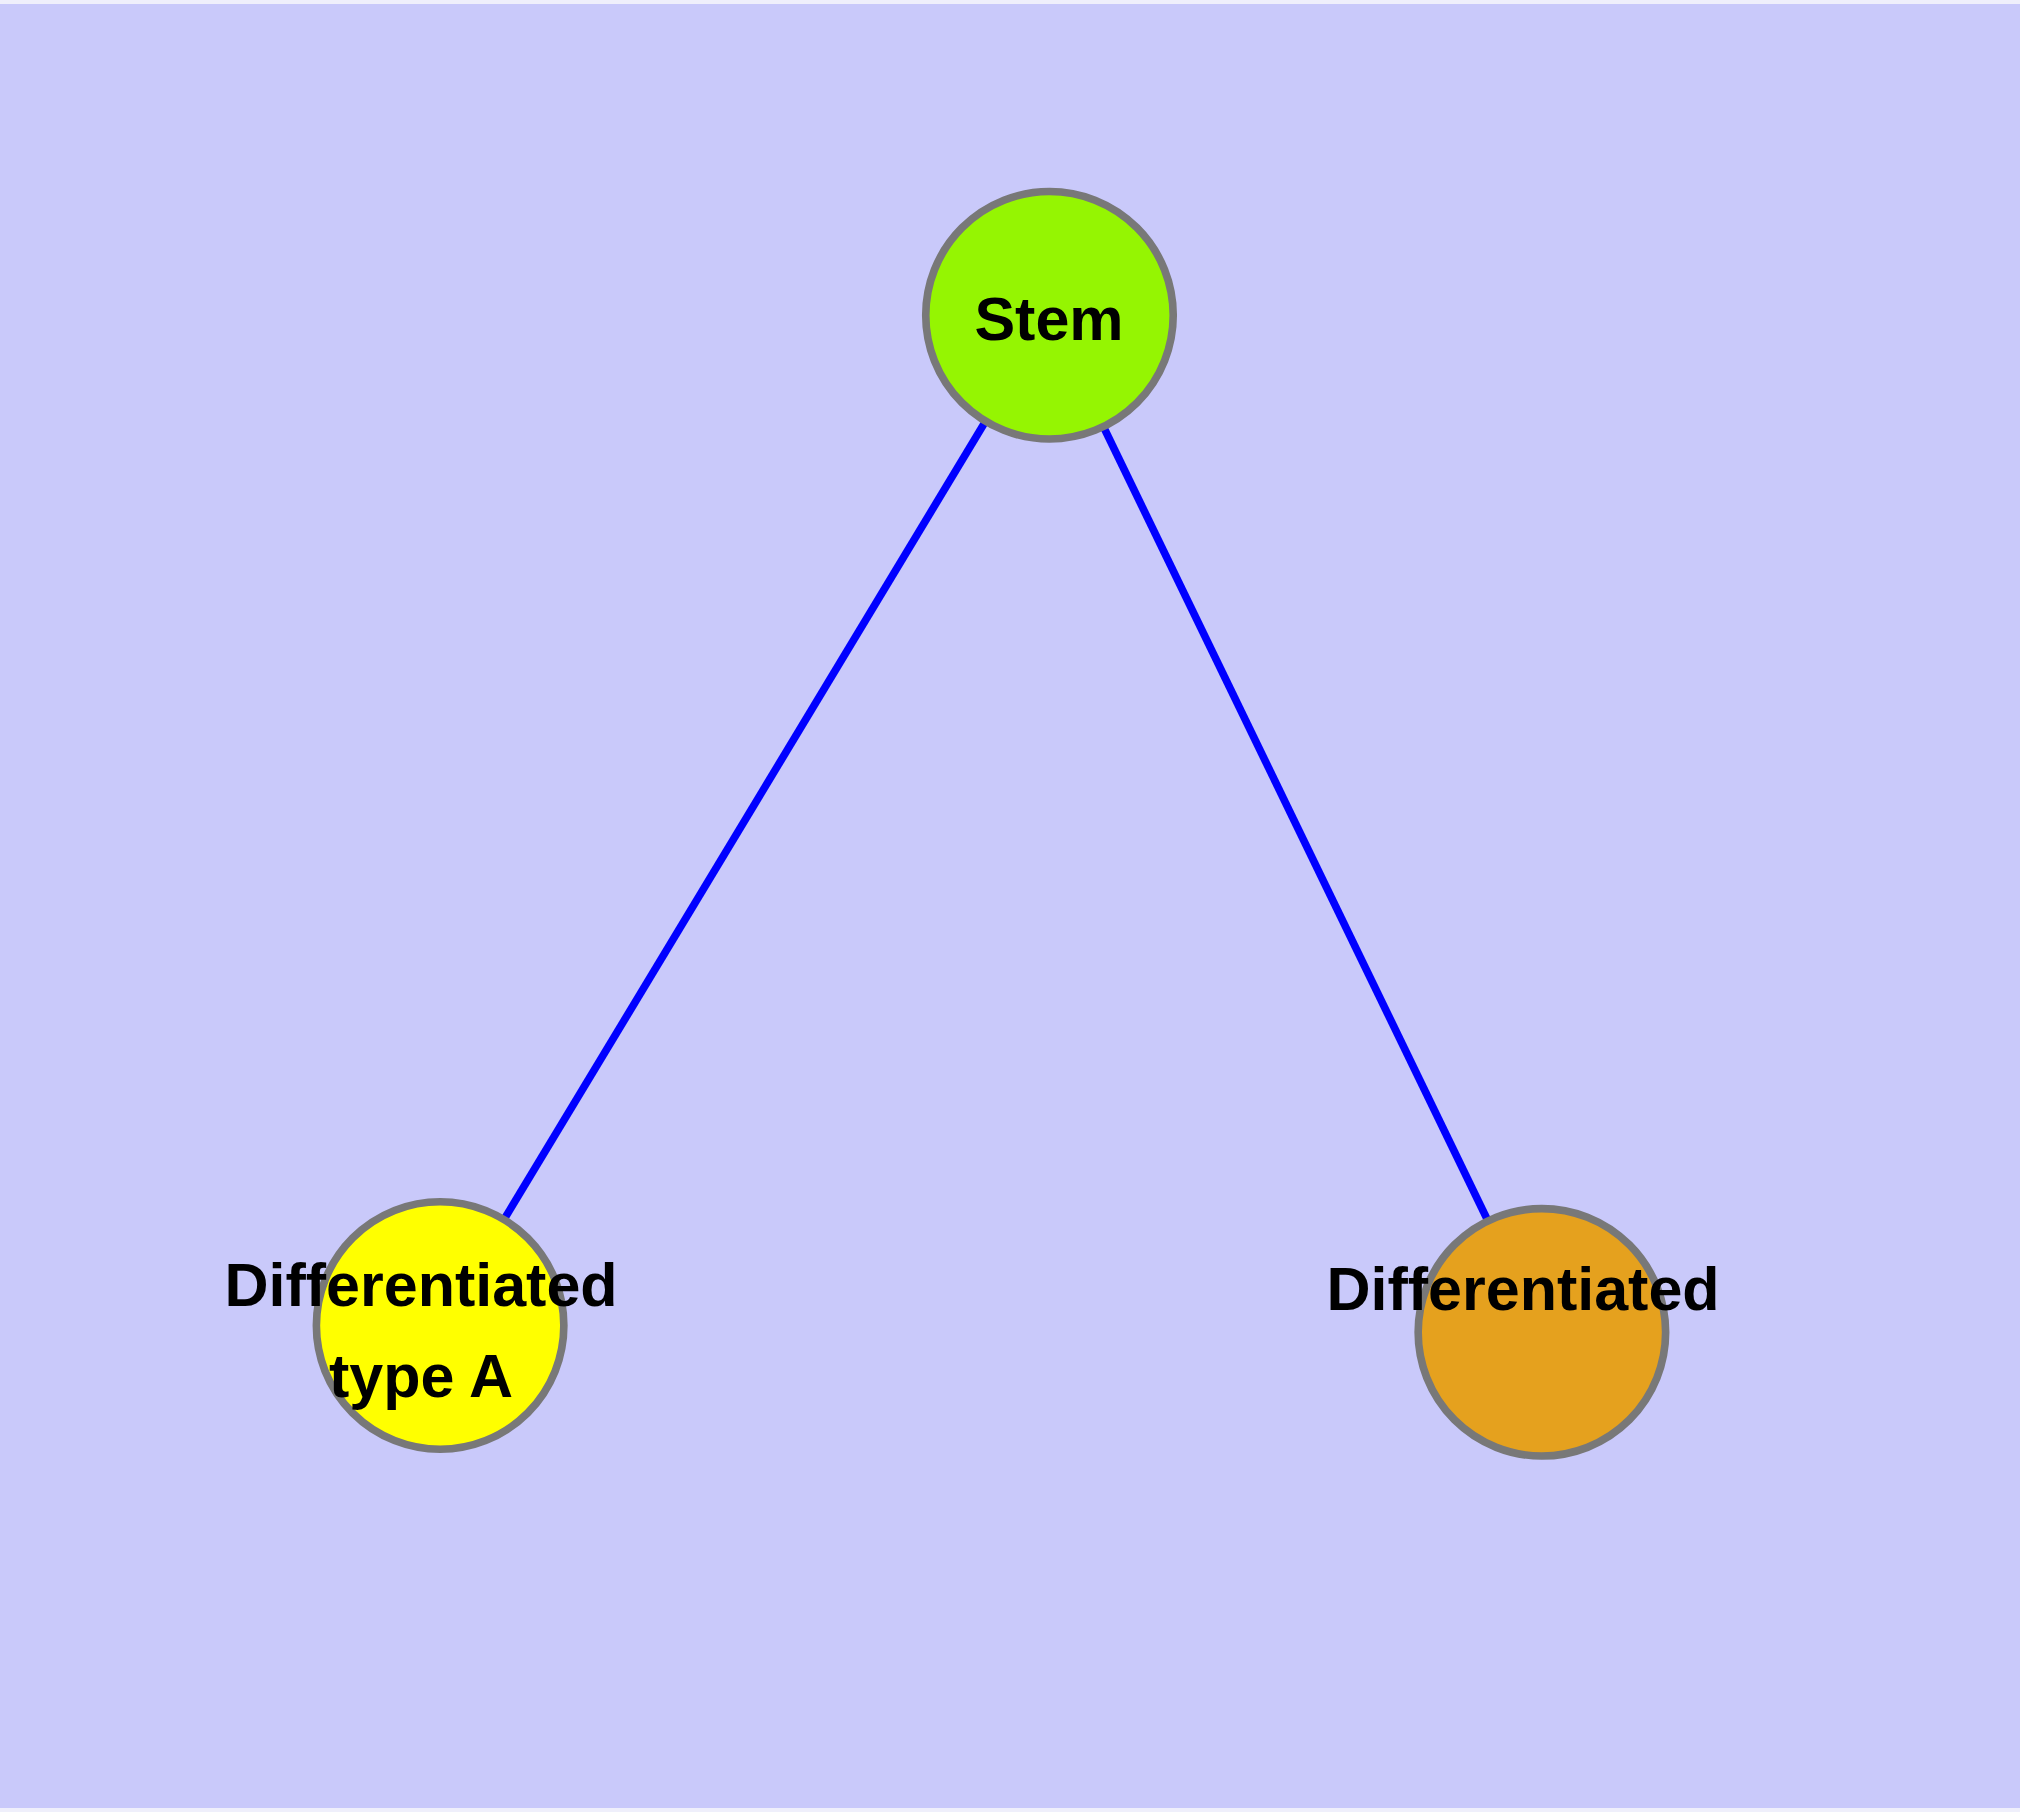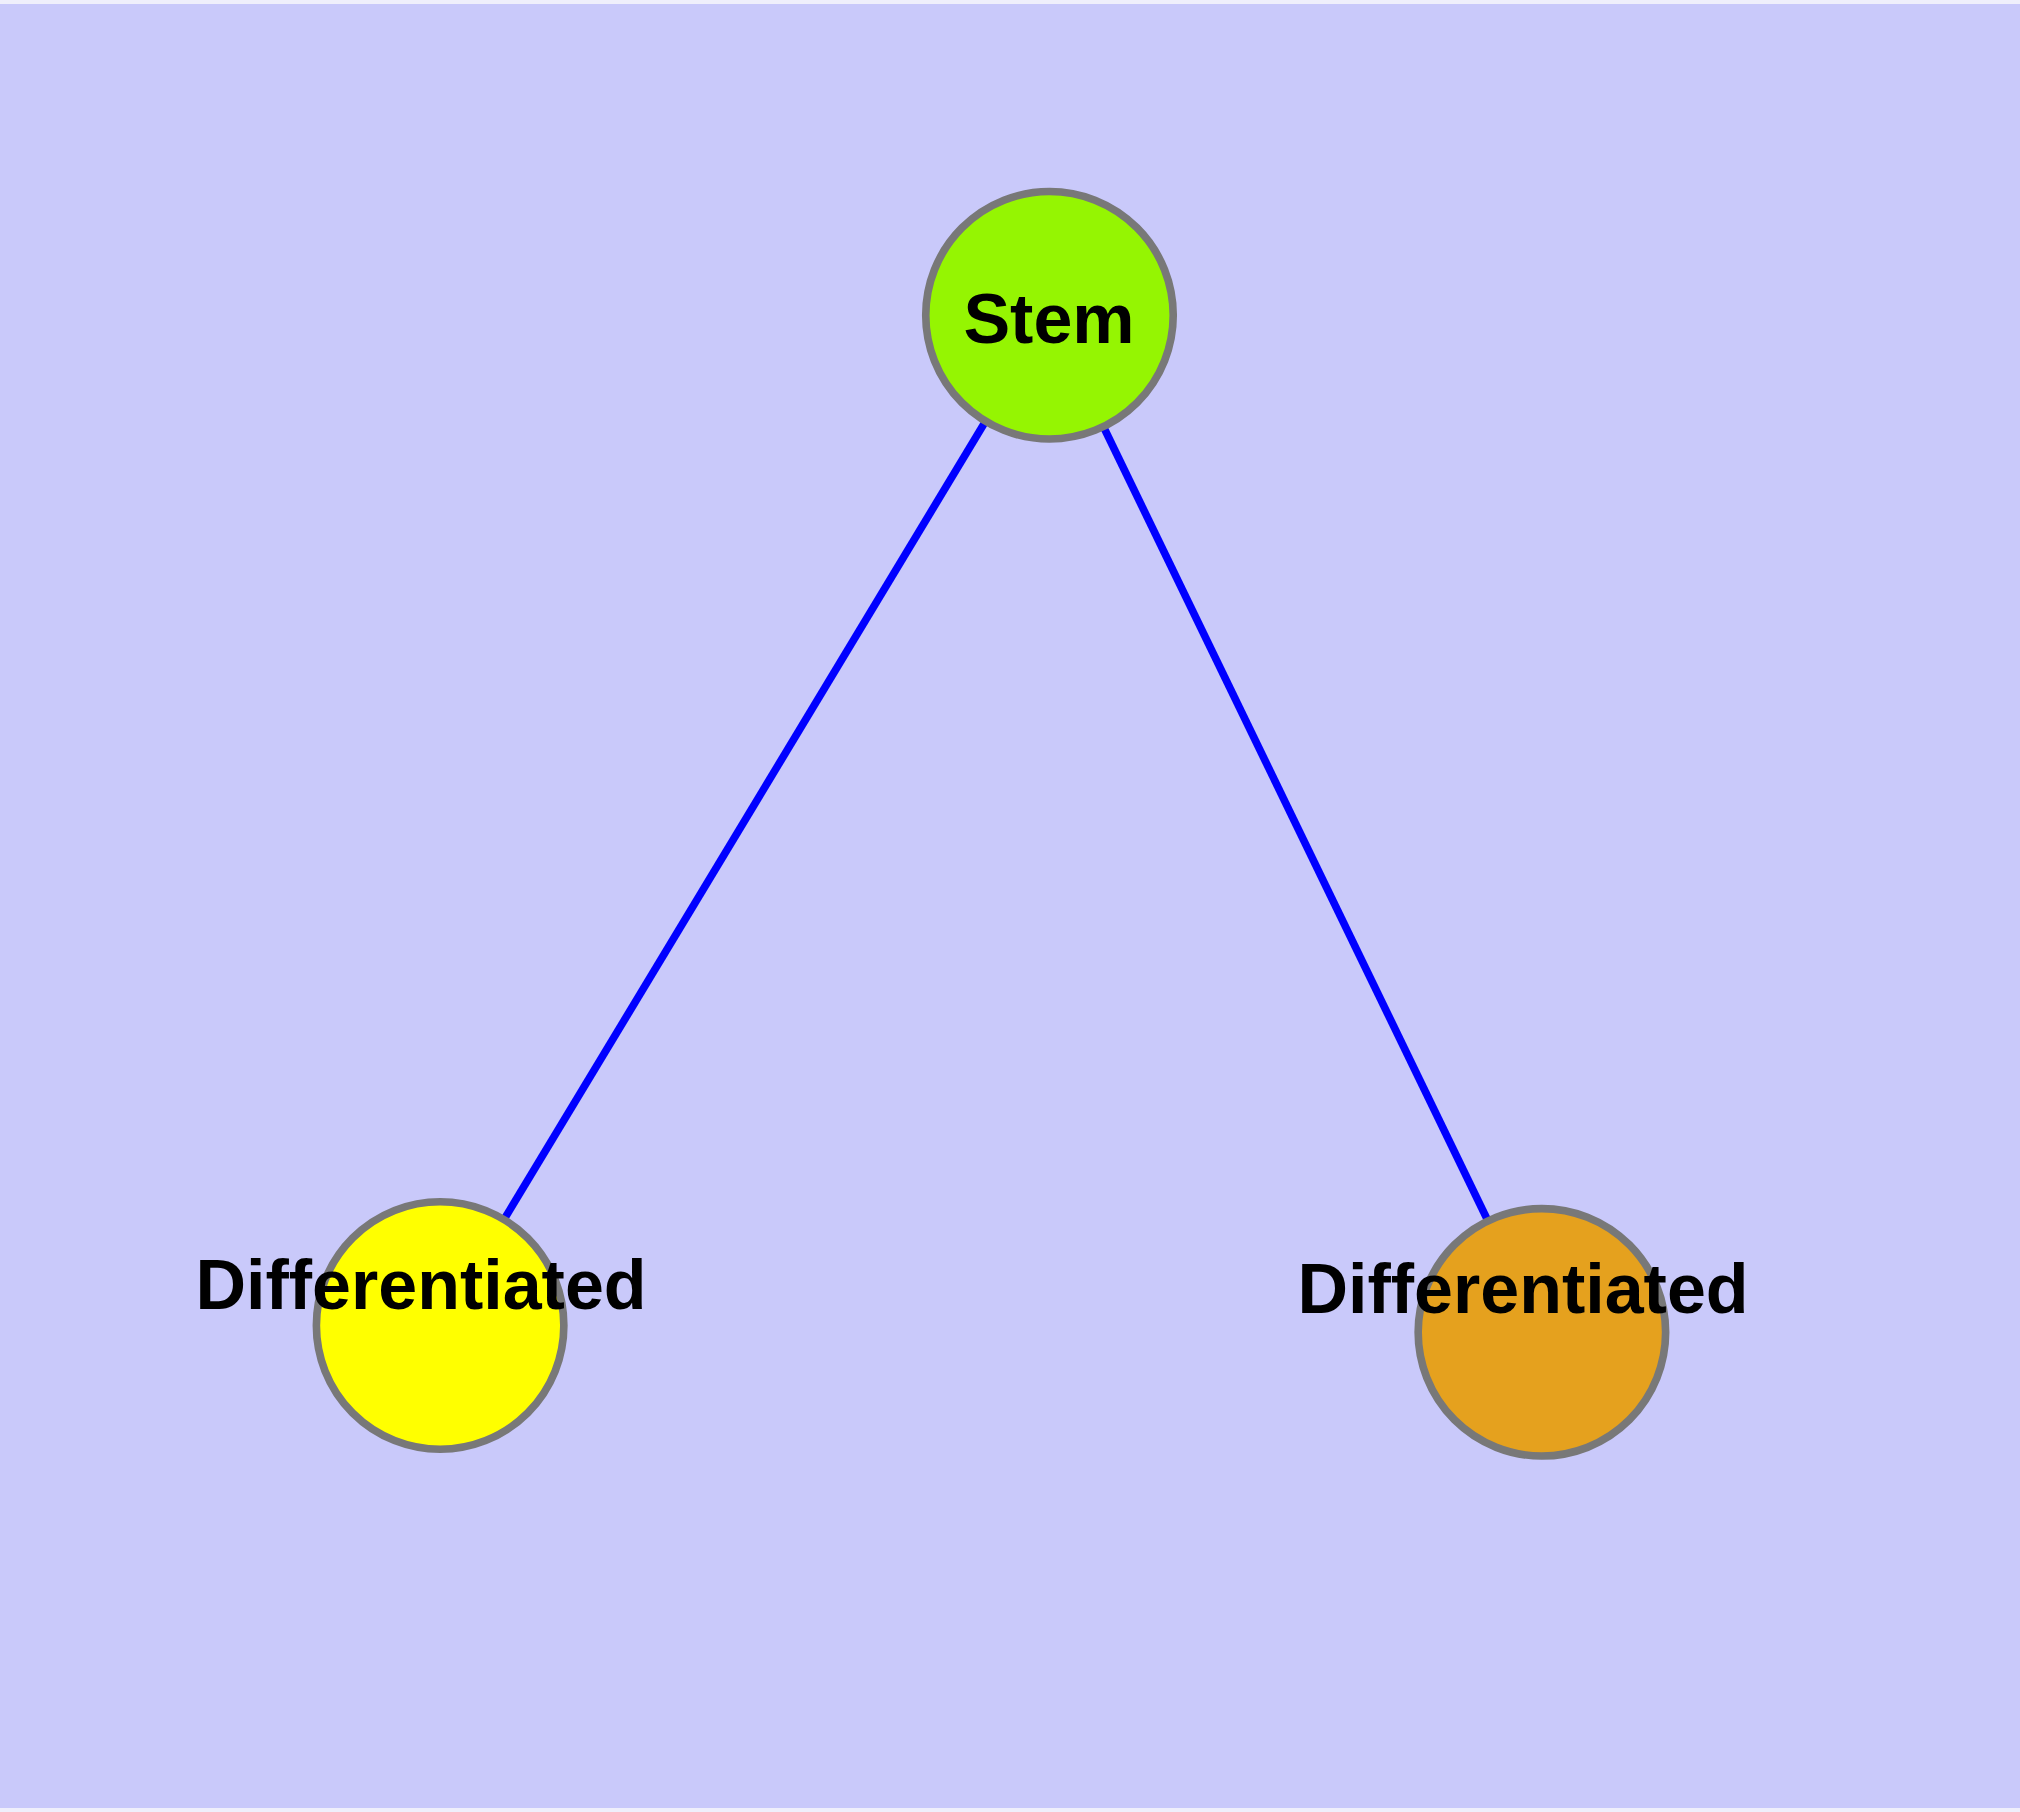--- a/index.html
+++ b/index.html
@@ -26,21 +26,21 @@
   .graph-svg {
     position: absolute;
     left: 0;
     top: 0;
     width: 100%;
     height: 100%;
   }
   .node-label {
     position: absolute;
     transform: translateX(-50%);
-    font-size: 70px;
+    font-size: 61px;
     font-weight: bold;
     line-height: 91px;
     color: #000000;
     text-align: center;
     white-space: nowrap;
   }
   .node-label span { display: block; }
 </style>
 </head>
 <body>
@@ -54,20 +54,21 @@
 
     <circle cx="1238" cy="372" r="146" stroke-width="9" fill="#95F502" stroke="#787878"></circle>
     <circle cx="519" cy="1564" r="146" stroke-width="9" fill="#FFFF00" stroke="#787878"></circle>
     <circle cx="1819" cy="1572" r="146" stroke-width="9" fill="#E5A11E" stroke="#787878"></circle>
   </svg>
 
   <div class="node-label" style="left: 1049px; top: 274px; color: rgb(0, 0, 0);">Stem</div>
 
   <div class="node-label" style="left: 421px; top: 1240px; color: rgb(0, 0, 0);">
     <span>Differentiated</span>
+    <span>type A</span>
   </div>
 
   <div class="node-label" style="left: 1523px; top: 1244px; color: rgb(0, 0, 0);">
     <span>Differentiated</span>
   </div>
 
   <div class="edge-strip top"></div>
   <div class="edge-strip bottom"></div>
 </div>
 

